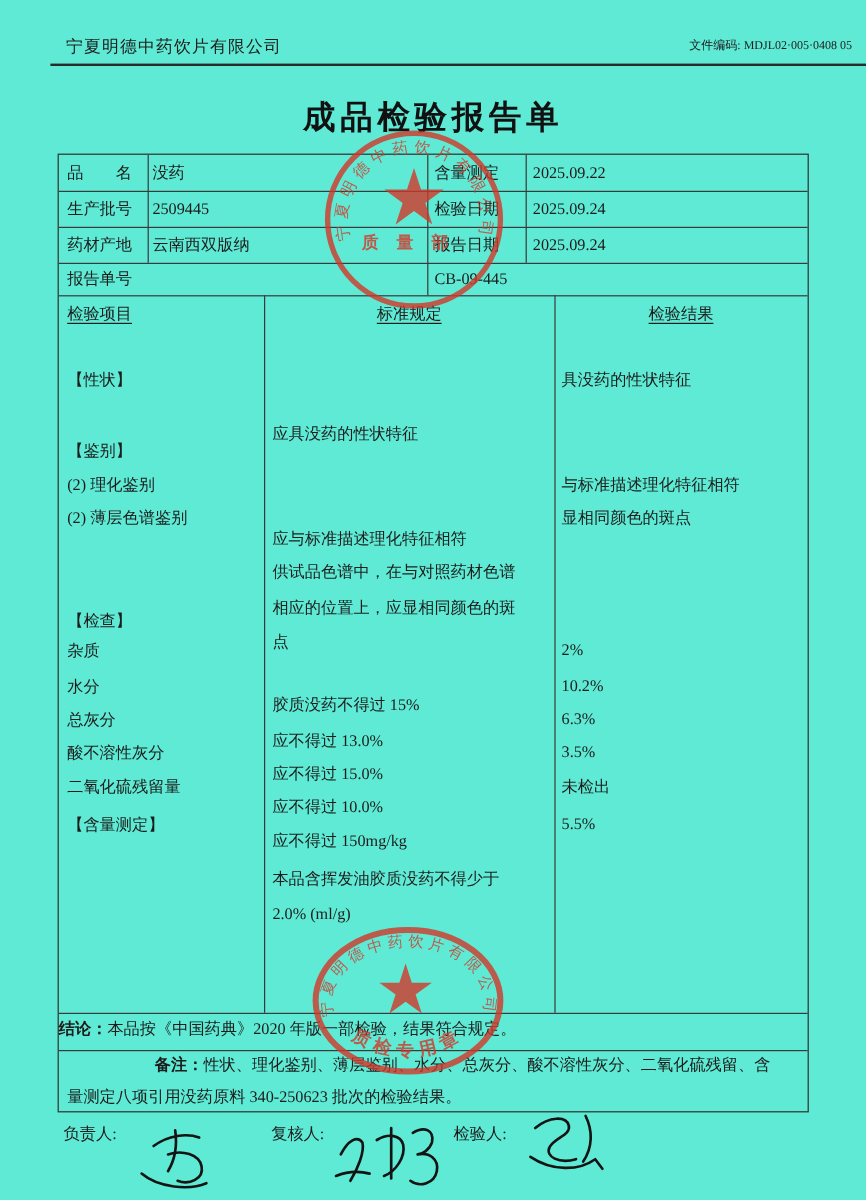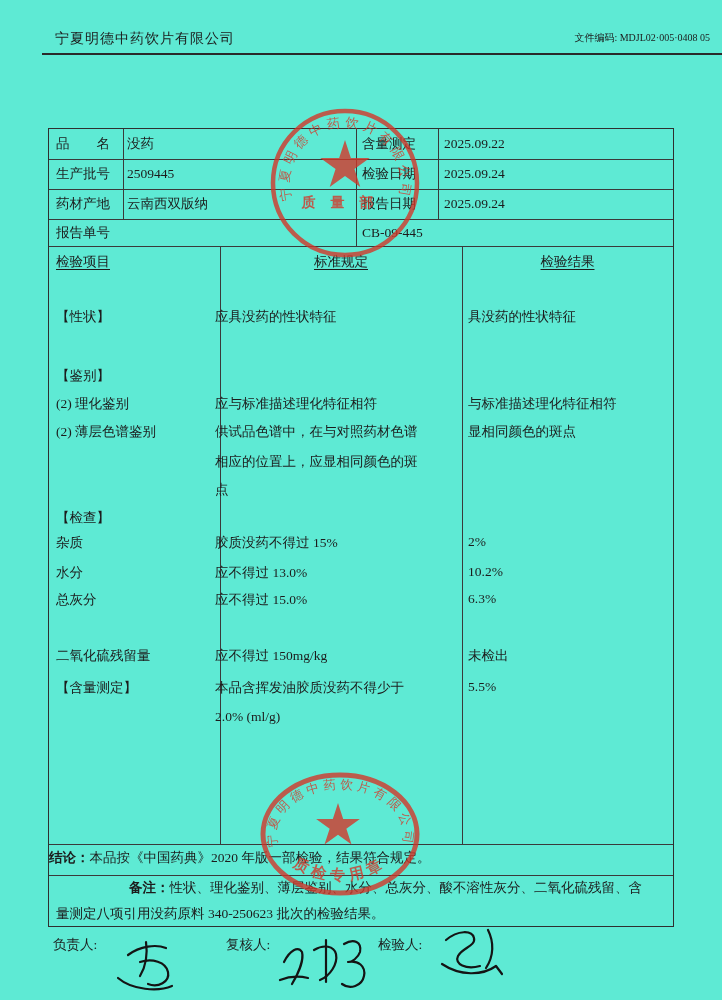--- a/index.html
+++ b/index.html
@@ -13,40 +13,41 @@
   .title{position:absolute;left:0;top:80px;width:722px;text-align:center;font-size:27px;
          font-weight:bold;letter-spacing:4px;font-family:"Liberation Sans","DejaVu Sans",sans-serif;color:#111;}
   
   .outer{position:absolute;left:48px;top:128px;width:624px;height:797px;border:1px solid #2f2f2f;}
   .hl{position:absolute;left:0;width:624px;height:1px;background:#3a3a3a;}
   .vl{position:absolute;width:1px;background:#3a3a3a;}
   .cell{position:absolute;font-size:13.5px;white-space:pre;line-height:18px;}
   .chead{position:absolute;font-size:13.5px;text-decoration:underline;text-underline-offset:3px;}
   .brow{position:absolute;left:0;width:624px;height:18px;font-size:13.5px;text-align:right;}
   .bc1{position:absolute;left:7px;white-space:pre;}
-  .bc2{position:absolute;left:166px;white-space:pre;}
+  .bc2{position:absolute;left:178px;white-space:pre;margin-top:45px;}
   .bc3{position:absolute;left:419px;white-space:pre;}
   .concl{position:absolute;left:0;top:720px;width:624px;text-align:left;font-size:13.5px;white-space:pre;}
   .bold{font-weight:bold;}
   .note1{position:absolute;left:80px;top:750px;font-size:13.5px;white-space:pre;}
   .note2{position:absolute;left:7px;top:776px;font-size:13.5px;white-space:pre;}
   
   .sig-label{position:absolute;top:936px;font-size:13.5px;}
   .svg-overlay{position:absolute;left:0;top:0;width:722px;height:1000px;pointer-events:none;}
   .stamp-text{font-family:"Liberation Serif","DejaVu Serif",serif;}
 </style>
 </head>
 <body>
 
 <div class="page">
 
   <div class="hdr-left">宁夏明德中药饮片有限公司</div>
   <div class="hdr-right">文件编码: MDJL02·005·0408 05</div>
   <div class="hdr-rule"></div>
 
+  <div class="title">成品检验报告单</div>
 
   <div class="outer">
 
     <div class="hl" style="top:30px"></div>
     <div class="hl" style="top:60px"></div>
     <div class="hl" style="top:90px"></div>
     <div class="hl" style="top:117px"></div>
     <div class="hl" style="top:715px"></div>
     <div class="hl" style="top:746px"></div>
     <div class="vl" style="left:74px;top:0;height:90px"></div>
@@ -119,20 +120,25 @@
     </div>
     <div class="brow" style="top:435px">
       <span class="bc1">水分</span>
       <span class="bc2">应不得过 13.0%</span>
       <span class="bc3">10.2%</span>
     </div>
     <div class="brow" style="top:462px">
       <span class="bc1">总灰分</span>
       <span class="bc2">应不得过 15.0%</span>
       <span class="bc3">6.3%</span>
+    </div>
+    <div class="brow" style="top:490px">
+      <span class="bc1">酸不溶性灰分</span>
+      <span class="bc2">应不得过 10.0%</span>
+      <span class="bc3">3.5%</span>
     </div>
     <div class="brow" style="top:518px">
       <span class="bc1">二氧化硫残留量</span>
       <span class="bc2">应不得过 150mg/kg</span>
       <span class="bc3">未检出</span>
     </div>
     <div class="brow" style="top:550px">
       <span class="bc1">【含量测定】</span>
       <span class="bc2">本品含挥发油胶质没药不得少于</span>
       <span class="bc3">5.5%</span>

